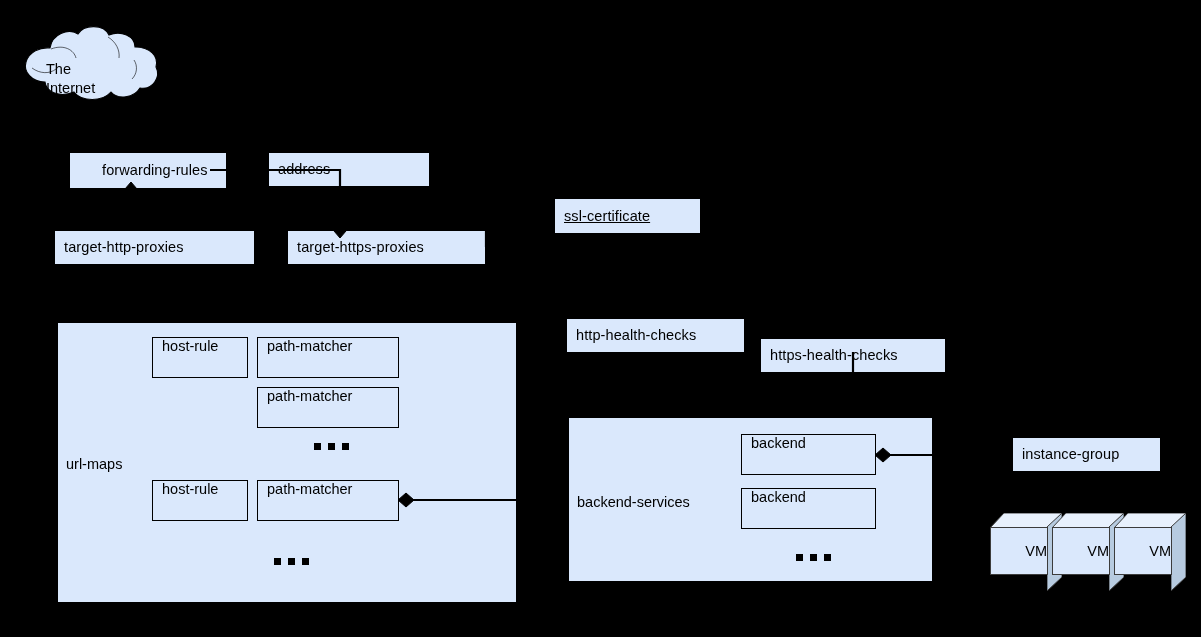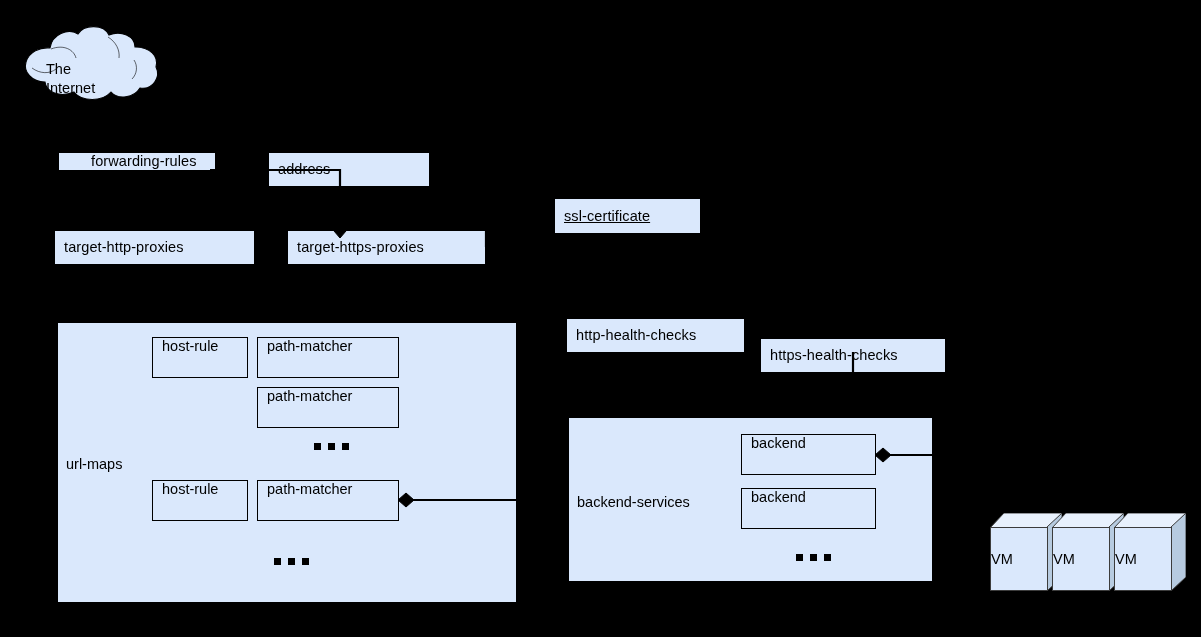--- a/index.html
+++ b/index.html
@@ -72,23 +72,23 @@
   .cloud-wrap{position:absolute;left:8px;top:22px;width:160px;height:82px;text-decoration:underline;}
   .cloud-text{
     position:absolute;left:38px;top:38px;
     font-size:14.5px;color:#000;line-height:19px;
     white-space:pre;
   }
 
   
   .cube{position:absolute;width:72px;height:78px;}
   .cube .face-front{
-    position:absolute;left:0;top:14px;width:58px;height:64px;
+    position:absolute;left:0;top:14px;width:58px;height:48px;
     background:#dae8fc;border:1px solid #3c3c3c;box-sizing:border-box;
-    display:flex;align-items:center;justify-content:flex-start;
+    display:flex;align-items:center;justify-content:flex-end;
     font-size:14.5px;color:#000;
   }
   .cube .face-top{
     position:absolute;left:0;top:0;width:72px;height:15px;
   }
   .cube .face-right{
     position:absolute;left:57px;top:0;width:15px;height:78px;
   }
 </style>
 </head>
@@ -104,21 +104,21 @@
                C52,76 38,70 37,60 C24,60 15,50 18,40 C21,30 32,25 42,26 Z" fill="#dae8fc" stroke="#000" stroke-width="1.1"></path>
       <path d="M43,27 C56,22 66,28 68,36" fill="none" stroke="#000" stroke-width="0.9" opacity="0.65"></path>
       <path d="M100,15 C108,20 112,28 111,36" fill="none" stroke="#000" stroke-width="0.9" opacity="0.65"></path>
       <path d="M126,38 C130,44 129,52 124,57" fill="none" stroke="#000" stroke-width="0.9" opacity="0.65"></path>
       <path d="M24,46 C32,52 42,52 48,47" fill="none" stroke="#000" stroke-width="0.9" opacity="0.65"></path>
     </svg>
     <div class="cloud-text"><span>The</span>
 <span>Internet</span></div>
   </div>
 
-  <div class="node chip" style="left:59px;top:153px;width:156px;height:17px;padding-left:32px;">
+  <div class="node chip" style="left:70px;top:153px;width:156px;height:35px;padding-left:32px;">
     <span>forwarding-rules</span>
   </div>
 
   <div class="node chip" style="left:269px;top:153px;width:160px;height:33px;">
     <span>address</span>
   </div>
 
   <div class="node chip" style="left:55px;top:231px;width:199px;height:33px;">
     <span>target-http-proxies</span>
   </div>
@@ -132,20 +132,23 @@
   </div>
 
   <div class="node chip" style="left:567px;top:319px;width:177px;height:33px;">
     <span>http-health-checks</span>
   </div>
 
   <div class="node chip" style="left:761px;top:319px;width:184px;height:33px;margin-top:20px;">
     <span>https-health-checks</span>
   </div>
 
+  <div class="node chip" style="left:1013px;top:438px;width:147px;height:33px;">
+    <span>instance-group</span>
+  </div>
 
   <div class="node container" style="left:57px;top:322px;width:460px;height:281px;">
   </div>
   <div class="container-label" style="left:66px;top:456px;">url-maps</div>
 
   <div class="node ibox" style="left:152px;top:337px;width:96px;height:41px;">
     <span>host-rule</span>
   </div>
   <div class="node ibox" style="left:257px;top:337px;width:142px;height:41px;">
     <span>path-matcher</span>

